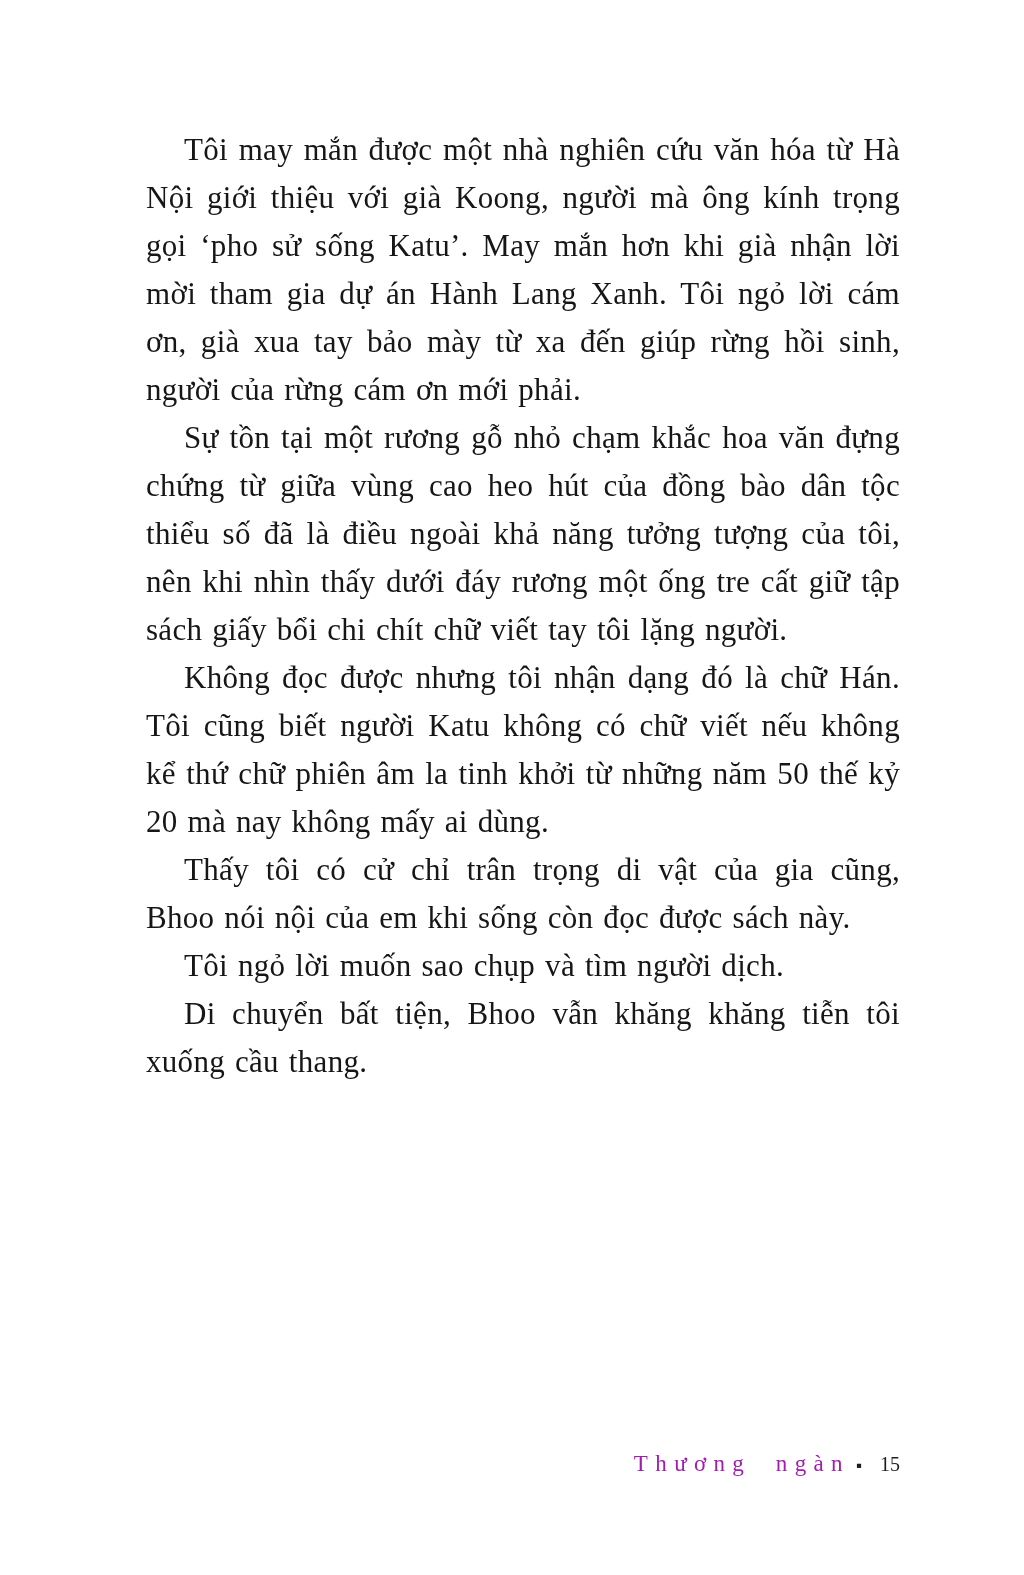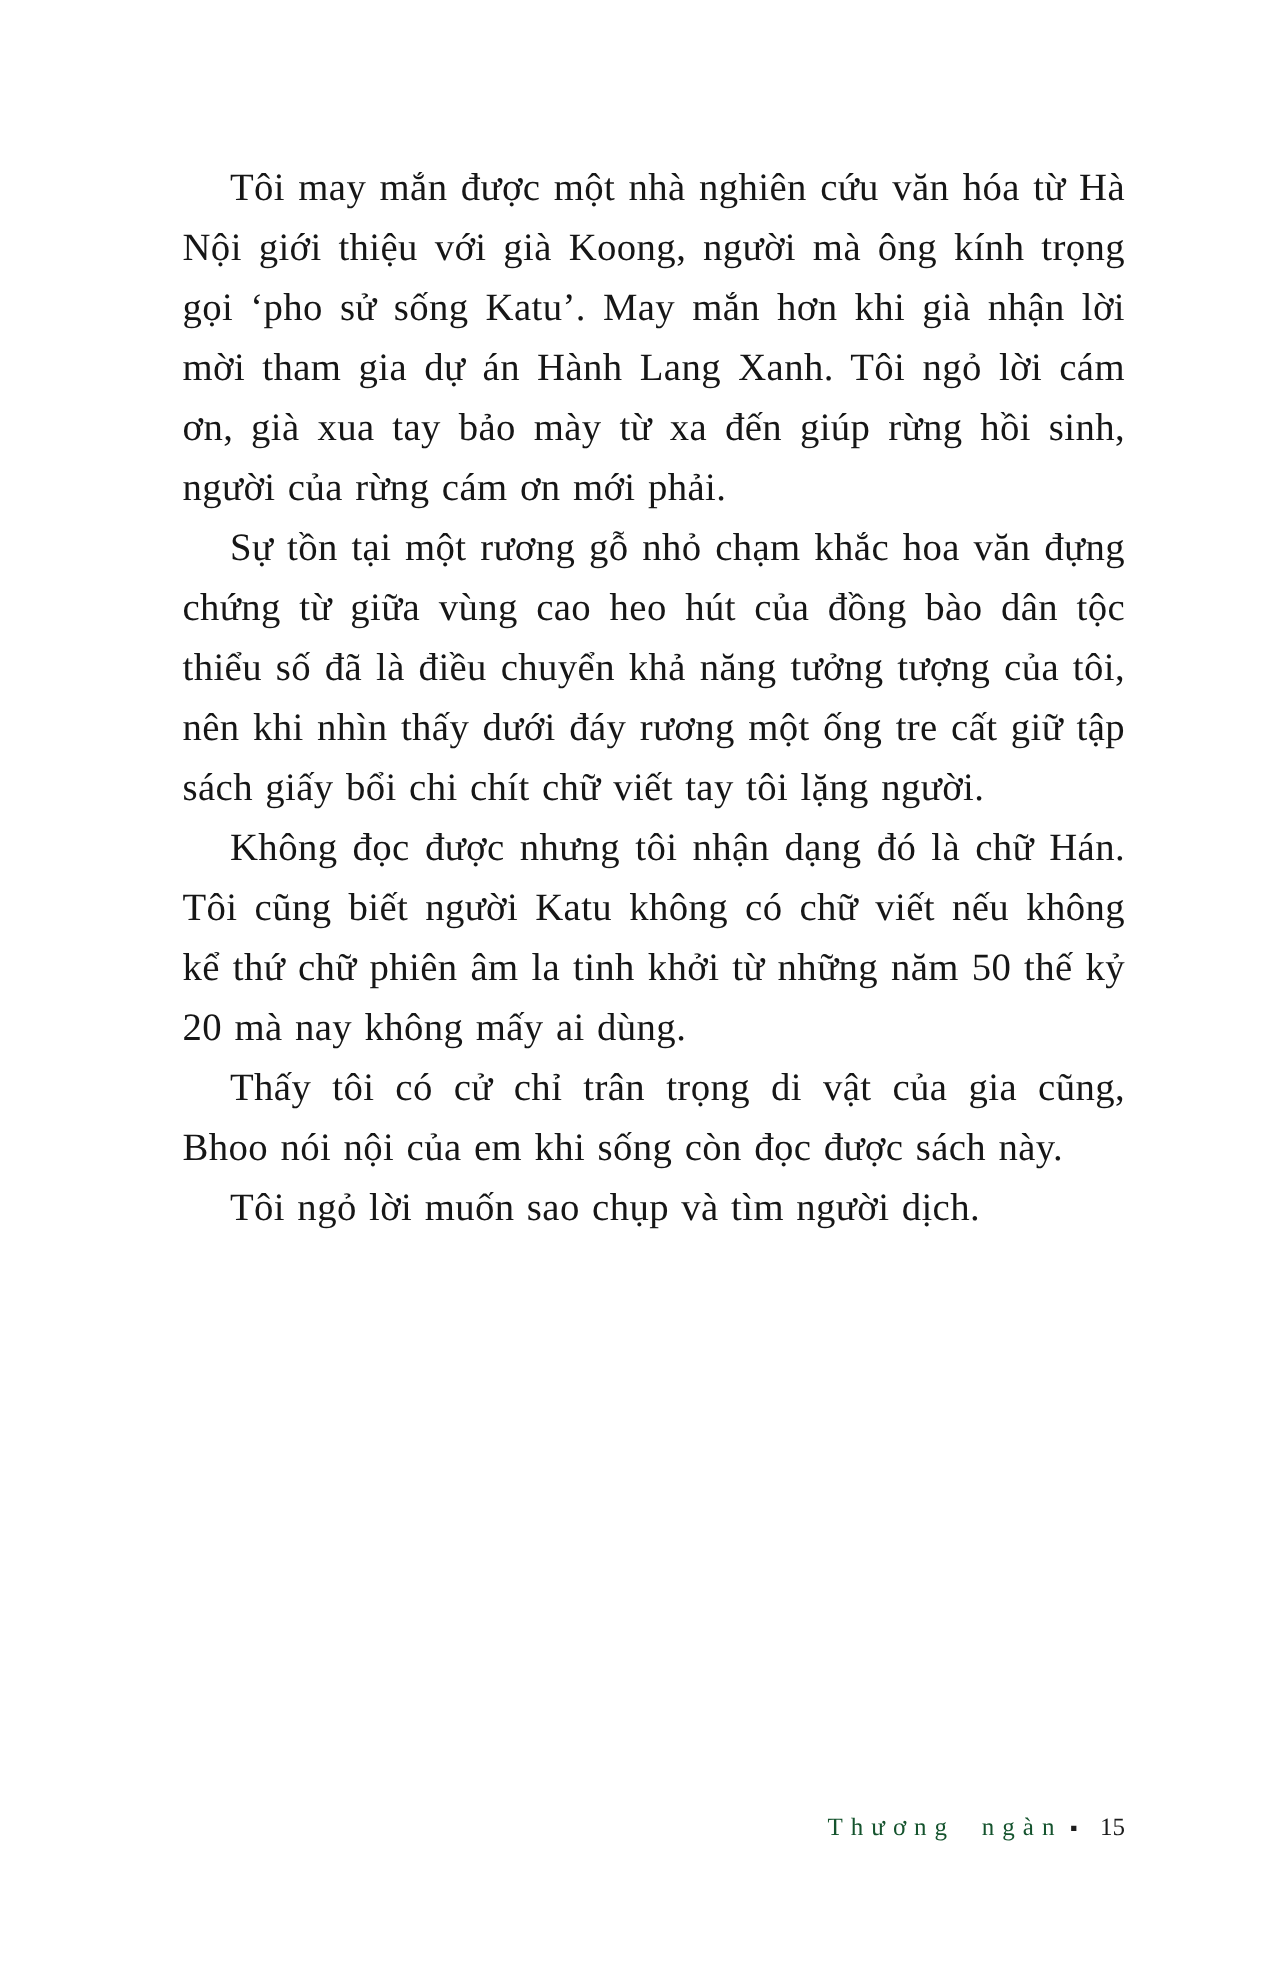--- a/index.html
+++ b/index.html
@@ -35,46 +35,47 @@
   }
   .running-footer {
     position: absolute;
     top: 1451px;
     right: 124px;
     display: flex;
     align-items: baseline;
     white-space: nowrap;
   }
   .footer-title {
-    font-size: 20px;
+    font-size: 23px;
     letter-spacing: 0.32em;
     word-spacing: 0.5em;
-    color: #14532d;
+    color: #a21caf;
   }
   .footer-bullet {
     font-size: 17px;
     margin: 0 18px 0 6px;
     color: #1c1c1c;
   }
   .footer-page {
     font-size: 20px;
     color: #1c1c1c;
   }
 </style>
 </head>
 <body>
 
 <div class="page">
 
   <main class="text-block">
     <p>Tôi may mắn được một nhà nghiên cứu văn hóa từ Hà Nội giới thiệu với già Koong, người mà ông kính trọng gọi ‘pho sử sống Katu’. May mắn hơn khi già nhận lời mời tham gia dự án Hành Lang Xanh. Tôi ngỏ lời cám ơn, già xua tay bảo mày từ xa đến giúp rừng hồi sinh, người của rừng cám ơn mới phải.</p>
-    <p>Sự tồn tại một rương gỗ nhỏ chạm khắc hoa văn đựng chứng từ giữa vùng cao heo hút của đồng bào dân tộc thiểu số đã là điều chuyển khả năng tưởng tượng của tôi, nên khi nhìn thấy dưới đáy rương một ống tre cất giữ tập sách giấy bổi chi chít chữ viết tay tôi lặng người.</p>
+    <p>Sự tồn tại một rương gỗ nhỏ chạm khắc hoa văn đựng chứng từ giữa vùng cao heo hút của đồng bào dân tộc thiểu số đã là điều ngoài khả năng tưởng tượng của tôi, nên khi nhìn thấy dưới đáy rương một ống tre cất giữ tập sách giấy bổi chi chít chữ viết tay tôi lặng người.</p>
     <p>Không đọc được nhưng tôi nhận dạng đó là chữ Hán. Tôi cũng biết người Katu không có chữ viết nếu không kể thứ chữ phiên âm la tinh khởi từ những năm 50 thế kỷ 20 mà nay không mấy ai dùng.</p>
     <p>Thấy tôi có cử chỉ trân trọng di vật của gia cũng, Bhoo nói nội của em khi sống còn đọc được sách này.</p>
     <p>Tôi ngỏ lời muốn sao chụp và tìm người dịch.</p>
+    <p>Di chuyển bất tiện, Bhoo vẫn khăng khăng tiễn tôi xuống cầu thang.</p>
   </main>
 
   <footer class="running-footer">
     <span class="footer-title">Thương ngàn</span>
     <span class="footer-bullet">▪</span>
     <span class="footer-page">15</span>
   </footer>
 
 </div>
 

